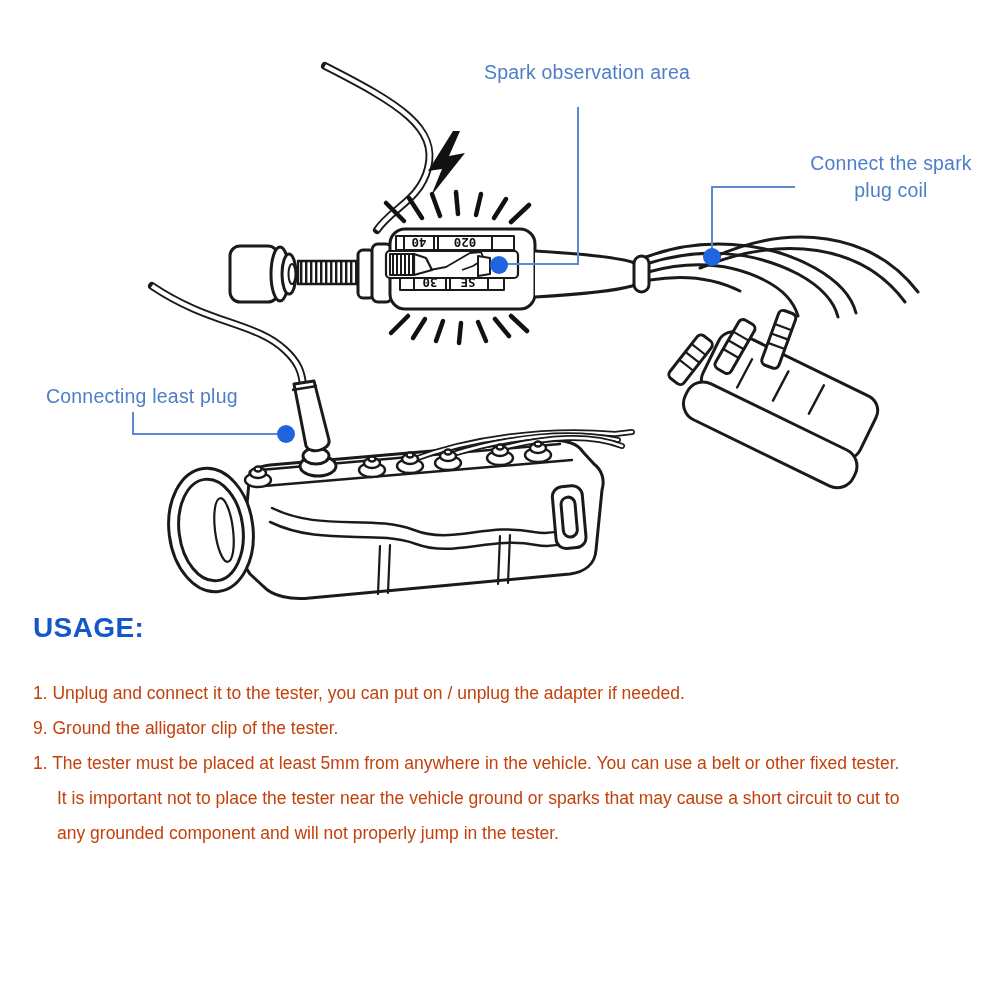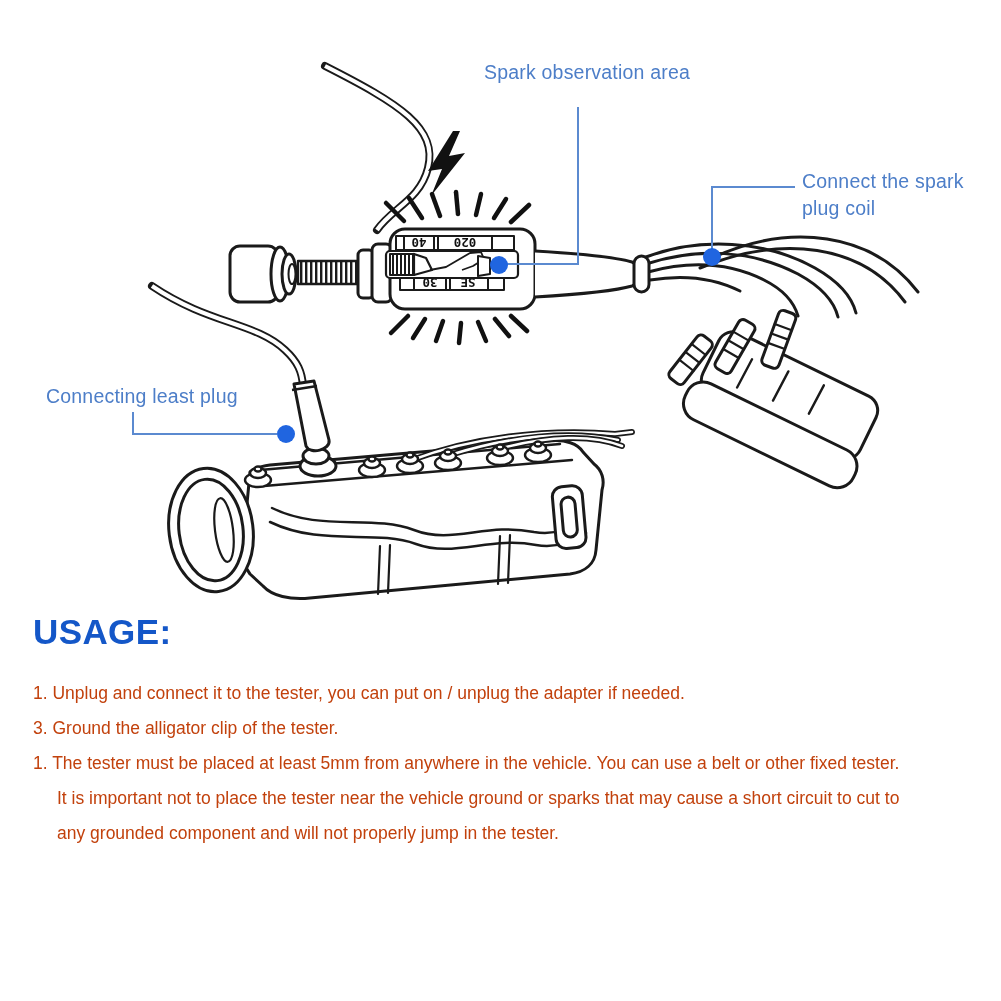--- a/index.html
+++ b/index.html
@@ -1,24 +1,24 @@
 <!DOCTYPE html>
 <html><head>
 <meta charset="utf-8">
 <style>
   html,body{margin:0;padding:0;background:#ffffff;}
   #stage{position:relative;width:1001px;height:1001px;background:#ffffff;overflow:hidden;
          font-family:"Liberation Sans",sans-serif;}
   #art{position:absolute;left:0;top:0;}
   .callout{position:absolute;color:#4d7ec8;font-size:19.5px;line-height:27px;letter-spacing:.2px;}
   #lbl-spark{left:484px;top:59px;white-space:nowrap;}
-  #lbl-coil{left:802px;top:168px;width:178px;}
+  #lbl-coil{left:802px;top:150px;width:178px;text-align:center;}
   #lbl-plug{left:46px;top:383px;white-space:nowrap;}
   #usage-heading{position:absolute;left:33px;top:612px;margin:0;color:#1457c8;
-                 font-size:35px;font-weight:bold;letter-spacing:.4px;}
+                 font-size:28px;font-weight:bold;letter-spacing:.4px;}
   #usage-list{position:absolute;left:33px;top:676px;width:872px;color:#c2410c;
               font-size:17.5px;line-height:35px;}
   #usage-list p{margin:0;padding-left:24px;text-indent:-24px;}
   svg text{font-family:"DejaVu Sans Mono",monospace;}
 </style>
 </head>
 <body>
 
 <div id="stage">
 
@@ -197,17 +197,17 @@
     <circle cx="286" cy="434" r="9" fill="#2065e0"></circle>
   </svg>
 
   <div id="lbl-spark" class="callout">Spark observation area</div>
   <div id="lbl-coil" class="callout">Connect the spark plug coil</div>
   <div id="lbl-plug" class="callout">Connecting least plug</div>
 
   <h2 id="usage-heading">USAGE:</h2>
   <div id="usage-list">
     <p>1. Unplug and connect it to the tester, you can put on / unplug the adapter if needed.</p>
-    <p>3. Ground the alligator clip of the tester.</p>
+    <p>9. Ground the alligator clip of the tester.</p>
     <p>1. The tester must be placed at least 5mm from anywhere in the vehicle. You can use a belt or other fixed tester. It is important not to place the tester near the vehicle ground or sparks that may cause a short circuit to cut to any grounded component and will not properly jump in the tester.</p>
   </div>
 
 </div>
 
 </body></html>

